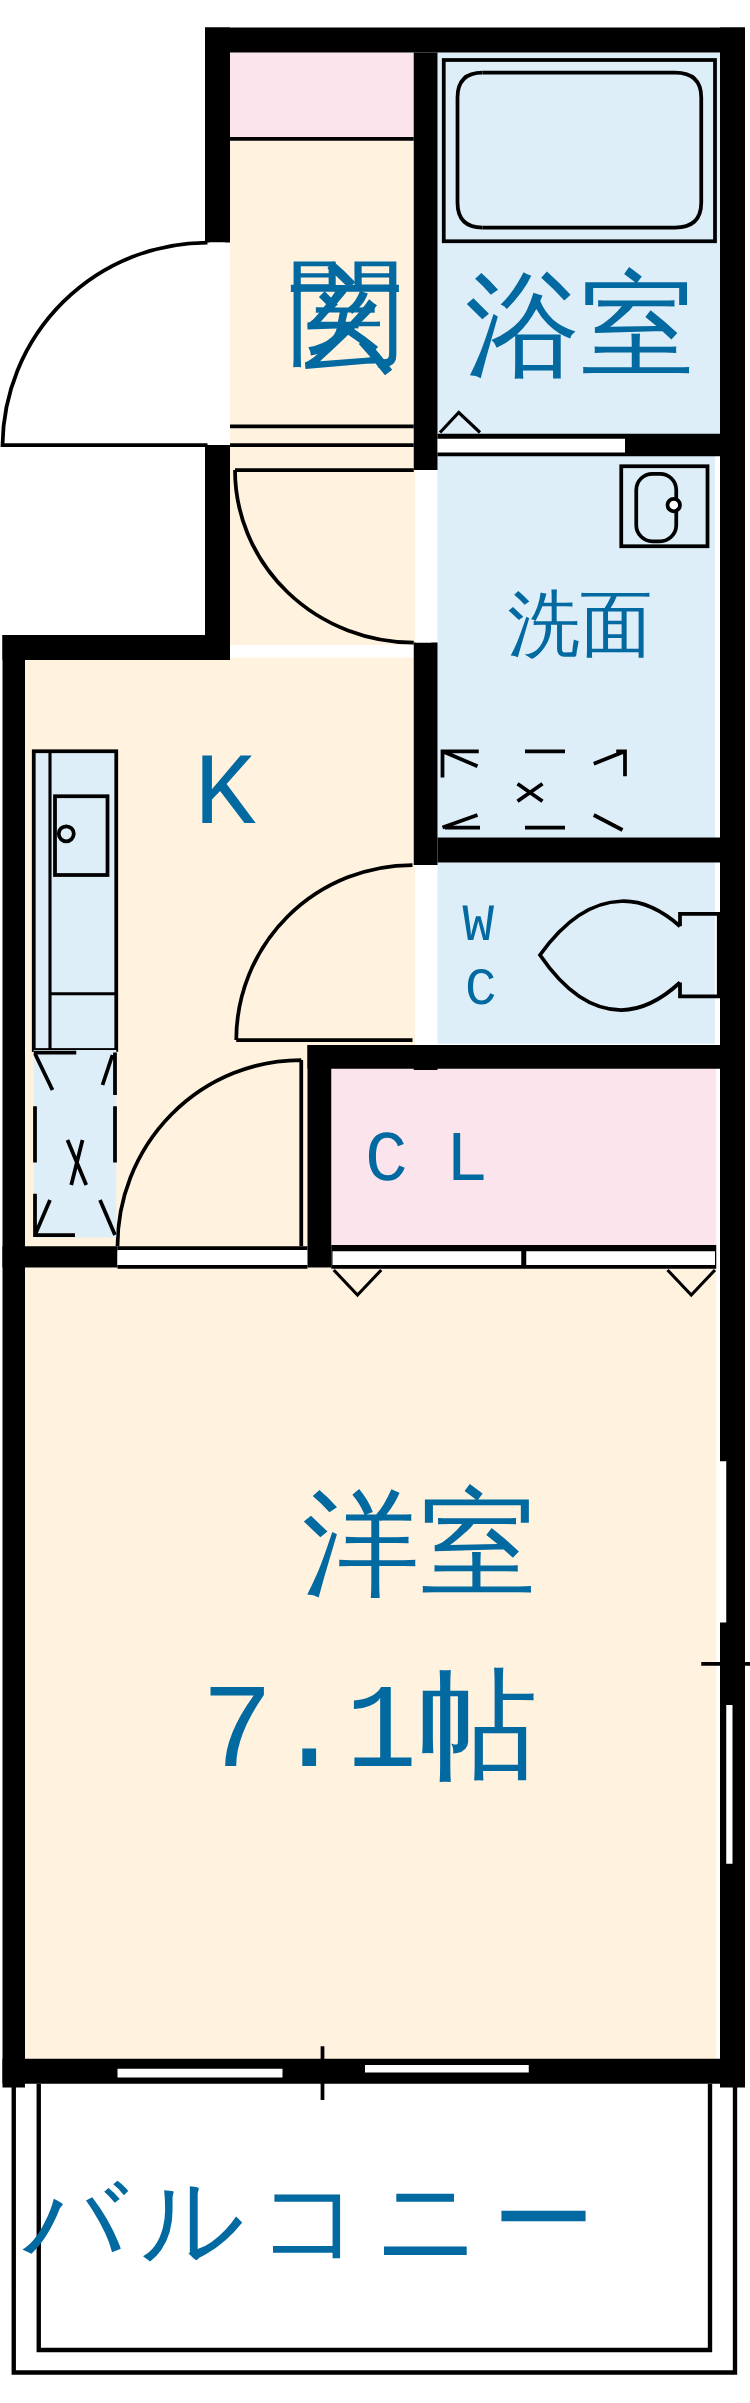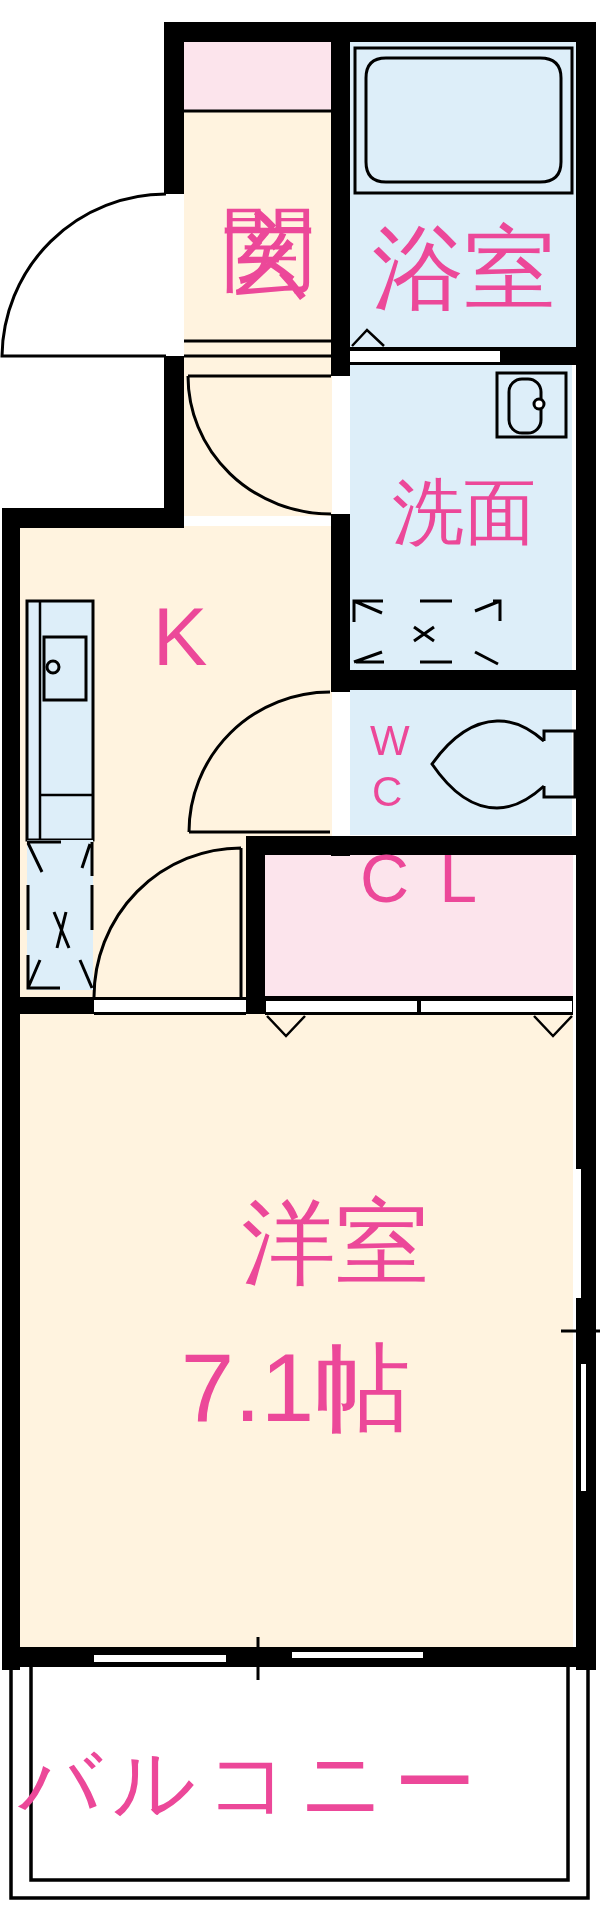--- a/index.html
+++ b/index.html
@@ -1,25 +1,25 @@
 <!DOCTYPE html>
 <html><head>
 <meta charset="utf-8">
 <style>
   html, body { margin: 0; padding: 0; background: #ffffff; }
   body { width: 600px; height: 1922px; position: relative; overflow: hidden; font-family: "DejaVu Sans", sans-serif; }
   #plan { position: absolute; left: 0; top: 0; width: 600px; height: 1922px; }
-  .label { position: absolute; color: #ec4899; font-family: Liberation Sans, sans-serif; line-height: 1; white-space: nowrap; }
+  .label { position: absolute; color: #0369a1; font-family: Liberation Mono, monospace; line-height: 1; white-space: nowrap; }
   .lbl-genkan { left: 196px; top: 130px; width: 120px; font-size: 92px; writing-mode: vertical-rl; text-align: center; letter-spacing: 6px; }
   .lbl-bath { left: 350px; top: 222px; width: 228px; font-size: 92px; text-align: center; }
-  .lbl-wash { left: 350px; top: 476px; width: 228px; font-size: 72px; text-align: center; }
+  .lbl-wash { left: 350px; top: 476px; width: 228px; font-size: 58px; text-align: center; }
   .lbl-k { left: 140px; top: 596px; width: 80px; font-size: 82px; text-align: center; }
   .lbl-wc-w { left: 370px; top: 720px; font-size: 42px; }
   .lbl-wc-c { left: 372px; top: 771px; font-size: 42px; }
-  .lbl-cl { left: 262px; top: 844px; width: 313px; font-size: 68px; text-align: center; letter-spacing: 30px; text-indent: 30px; }
+  .lbl-cl { left: 262px; top: 902px; width: 313px; font-size: 57px; letter-spacing: 30px; text-indent: 30px; }
   .lbl-youshitsu { left: 20px; top: 1196px; width: 551px; font-size: 94px; text-align: center; margin-left: 40px; }
   .lbl-size { left: 20px; top: 1340px; width: 551px; font-size: 96px; text-align: center; }
   .lbl-balcony { left: 12px; top: 1742px; width: 480px; font-size: 82px; text-align: center; letter-spacing: 10px; }
 </style>
 </head>
 <body>
 
 <svg id="plan" viewBox="0 0 600 1922" xmlns="http://www.w3.org/2000/svg">
 
   <rect x="184" y="42" width="148" height="68" fill="#FCE4EC"></rect>

